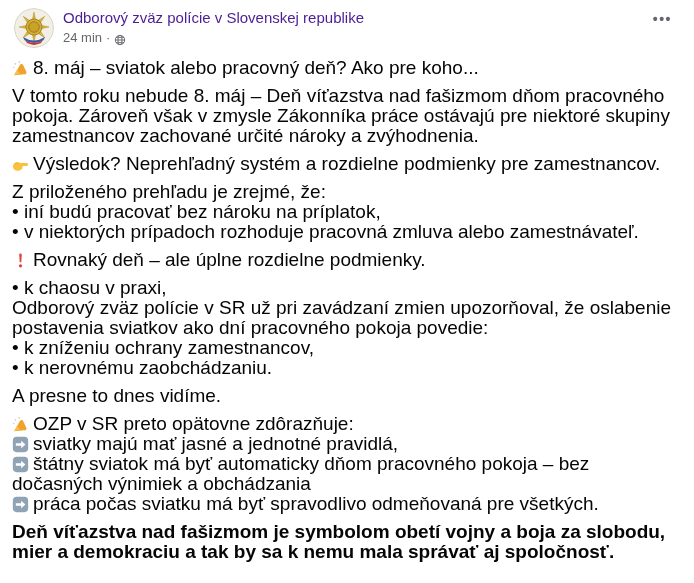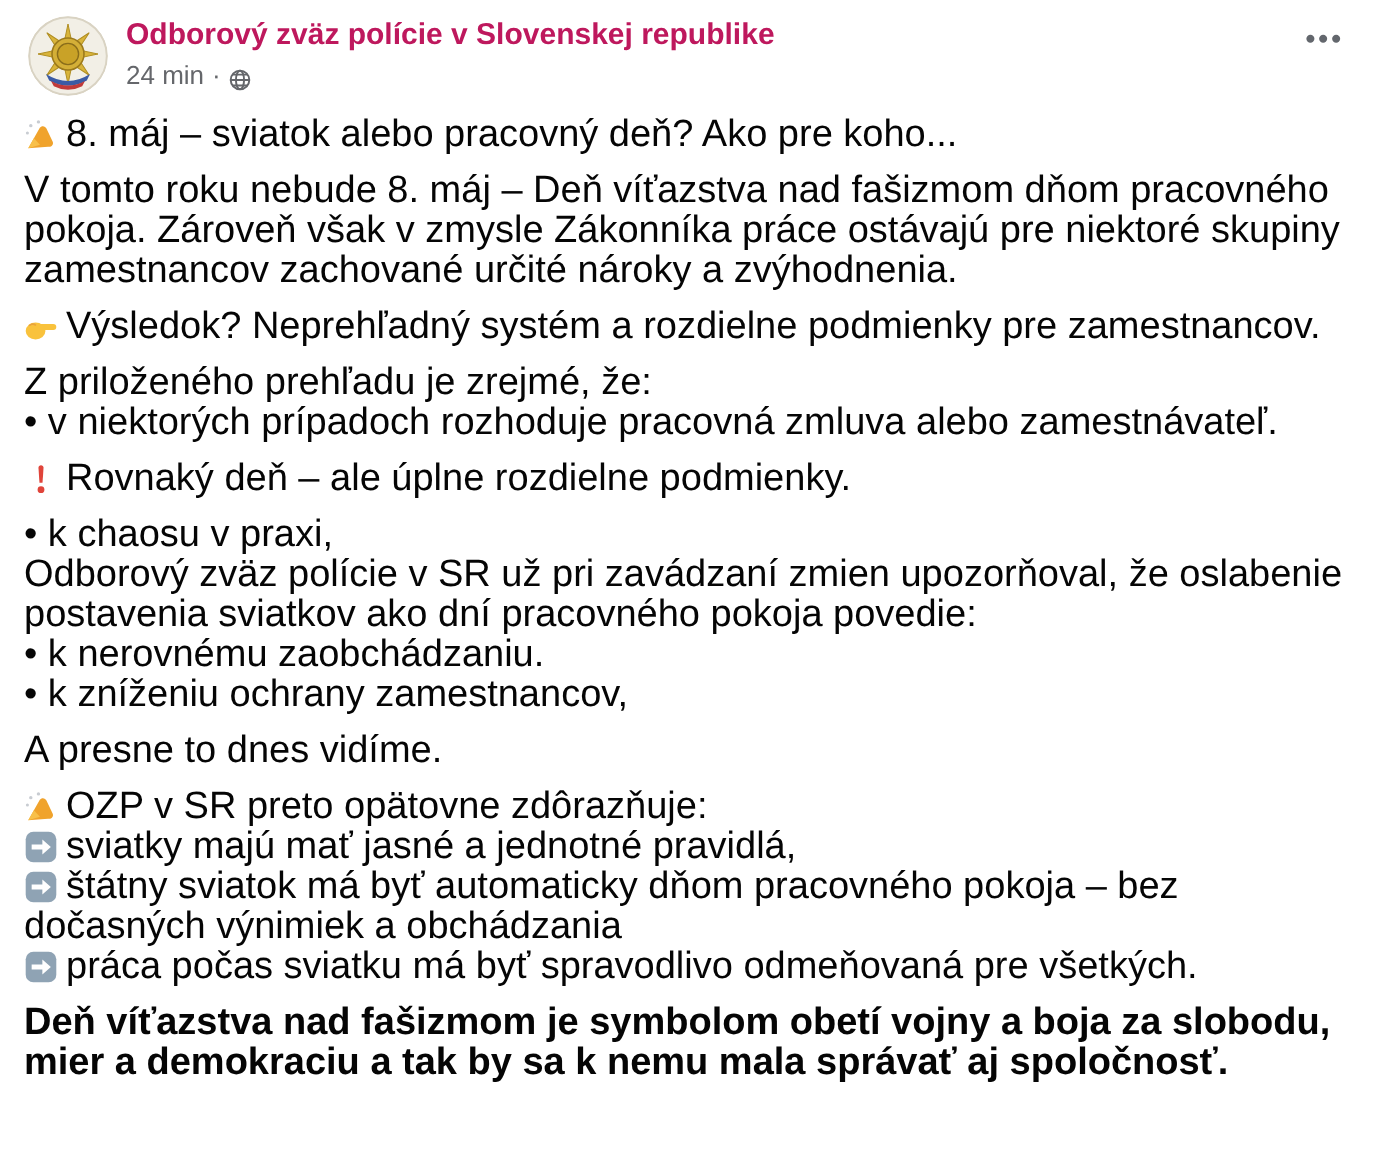--- a/index.html
+++ b/index.html
@@ -4,21 +4,21 @@
 <style>
   html,body { margin:0; padding:0; }
   body {
     width:694px; height:583px; background:#ffffff; overflow:hidden;
     font-family:"Liberation Sans", sans-serif; color:#050505;
     -webkit-font-smoothing:antialiased;
   }
   .header { display:flex; align-items:flex-start; padding:8px 16px 2px 14px; position:relative; }
   .avatar { width:40px; height:40px; border-radius:50%; flex:0 0 40px; display:block; cursor:pointer; }
   .hmeta { margin-left:9px; flex:1; min-width:0; }
-  .page-name { font-weight:700; font-size:15px; line-height:20px; color:#be185d; cursor:pointer; }
+  .page-name { font-weight:400; font-size:15px; line-height:20px; color:#4c1d95; cursor:pointer; }
   .meta-row { display:flex; align-items:flex-end; gap:4px; color:#65676B; font-size:13px; line-height:16px; margin-top:2px; }
   .meta-row .sep { color:#65676B; }
   .globe { display:inline-block; width:12px; height:12px; }
   .more-btn {
     position:absolute; right:22px; top:12px; color:#63676d; font-size:14px;
     font-weight:700; letter-spacing:1.5px; cursor:pointer; line-height:14px; user-select:none;
   }
   .post { padding:8px 12px 0 12px; font-size:19px; line-height:20px; }
   .para { margin:0 0 8px 0; }
   .para:last-child { margin-bottom:0;font-weight:bold; }
@@ -80,33 +80,34 @@
     </div>
     <div class="para">
       <div class="line"><span class="emoji"><svg viewBox="0 0 20 20">
             <rect x="7.5" y="8.2" width="11.5" height="3.6" rx="1.8" fill="#F9C23C"></rect>
             <ellipse cx="6.8" cy="12.4" rx="5.8" ry="5" fill="#F9C23C"></ellipse>
             <path d="M3 9.2 q2 -1.8 4 -0.2" stroke="#E8A33D" stroke-width="1" fill="none"></path>
           </svg></span><span>Výsledok? Neprehľadný systém a rozdielne podmienky pre zamestnancov.</span></div>
     </div>
     <div class="para">
       <div class="line"><span>Z priloženého prehľadu je zrejmé, že:</span></div>
+      <div class="line"><span>• iní budú pracovať bez nároku na príplatok,</span></div>
       <div class="line"><span>• v niektorých prípadoch rozhoduje pracovná zmluva alebo zamestnávateľ.</span></div>
     </div>
     <div class="para">
       <div class="line"><span class="emoji"><svg viewBox="0 0 20 20">
             <path d="M8.5 3.4 C8.5 2.5 9.2 1.9 10 1.9 C10.8 1.9 11.5 2.5 11.5 3.4 L10.9 12.2 L9.1 12.2 Z" fill="#E0443A"></path>
             <circle cx="10" cy="16.3" r="2" fill="#E0443A"></circle>
           </svg></span><span>Rovnaký deň – ale úplne rozdielne podmienky.</span></div>
     </div>
     <div class="para">
       <div class="line"><span>• k chaosu v praxi,</span></div>
       <div class="line"><span>Odborový zväz polície v SR už pri zavádzaní zmien upozorňoval, že oslabenie postavenia sviatkov ako dní pracovného pokoja povedie:</span></div>
+      <div class="line"><span>• k zníženiu ochrany zamestnancov,</span></div>
       <div class="line"><span>• k nerovnému zaobchádzaniu.</span></div>
-      <div class="line"><span>• k zníženiu ochrany zamestnancov,</span></div>
     </div>
     <div class="para">
       <div class="line"><span>A presne to dnes vidíme.</span></div>
     </div>
     <div class="para">
       <div class="line"><span class="emoji"><svg viewBox="0 0 20 20">
             <circle cx="4" cy="4.5" r="1" fill="#C8CCD2"></circle>
             <circle cx="8.5" cy="2.3" r="1" fill="#C8CCD2"></circle>
             <circle cx="2" cy="8.8" r="0.9" fill="#C8CCD2"></circle>
             <path d="M2.5 17.8 L9.3 5.8 C10.3 4.2 12.6 4.6 13.2 6.2 L16.9 13.9 C17.6 15.6 15.9 17.4 14.2 16.9 Z" fill="#F0A32C"></path>

